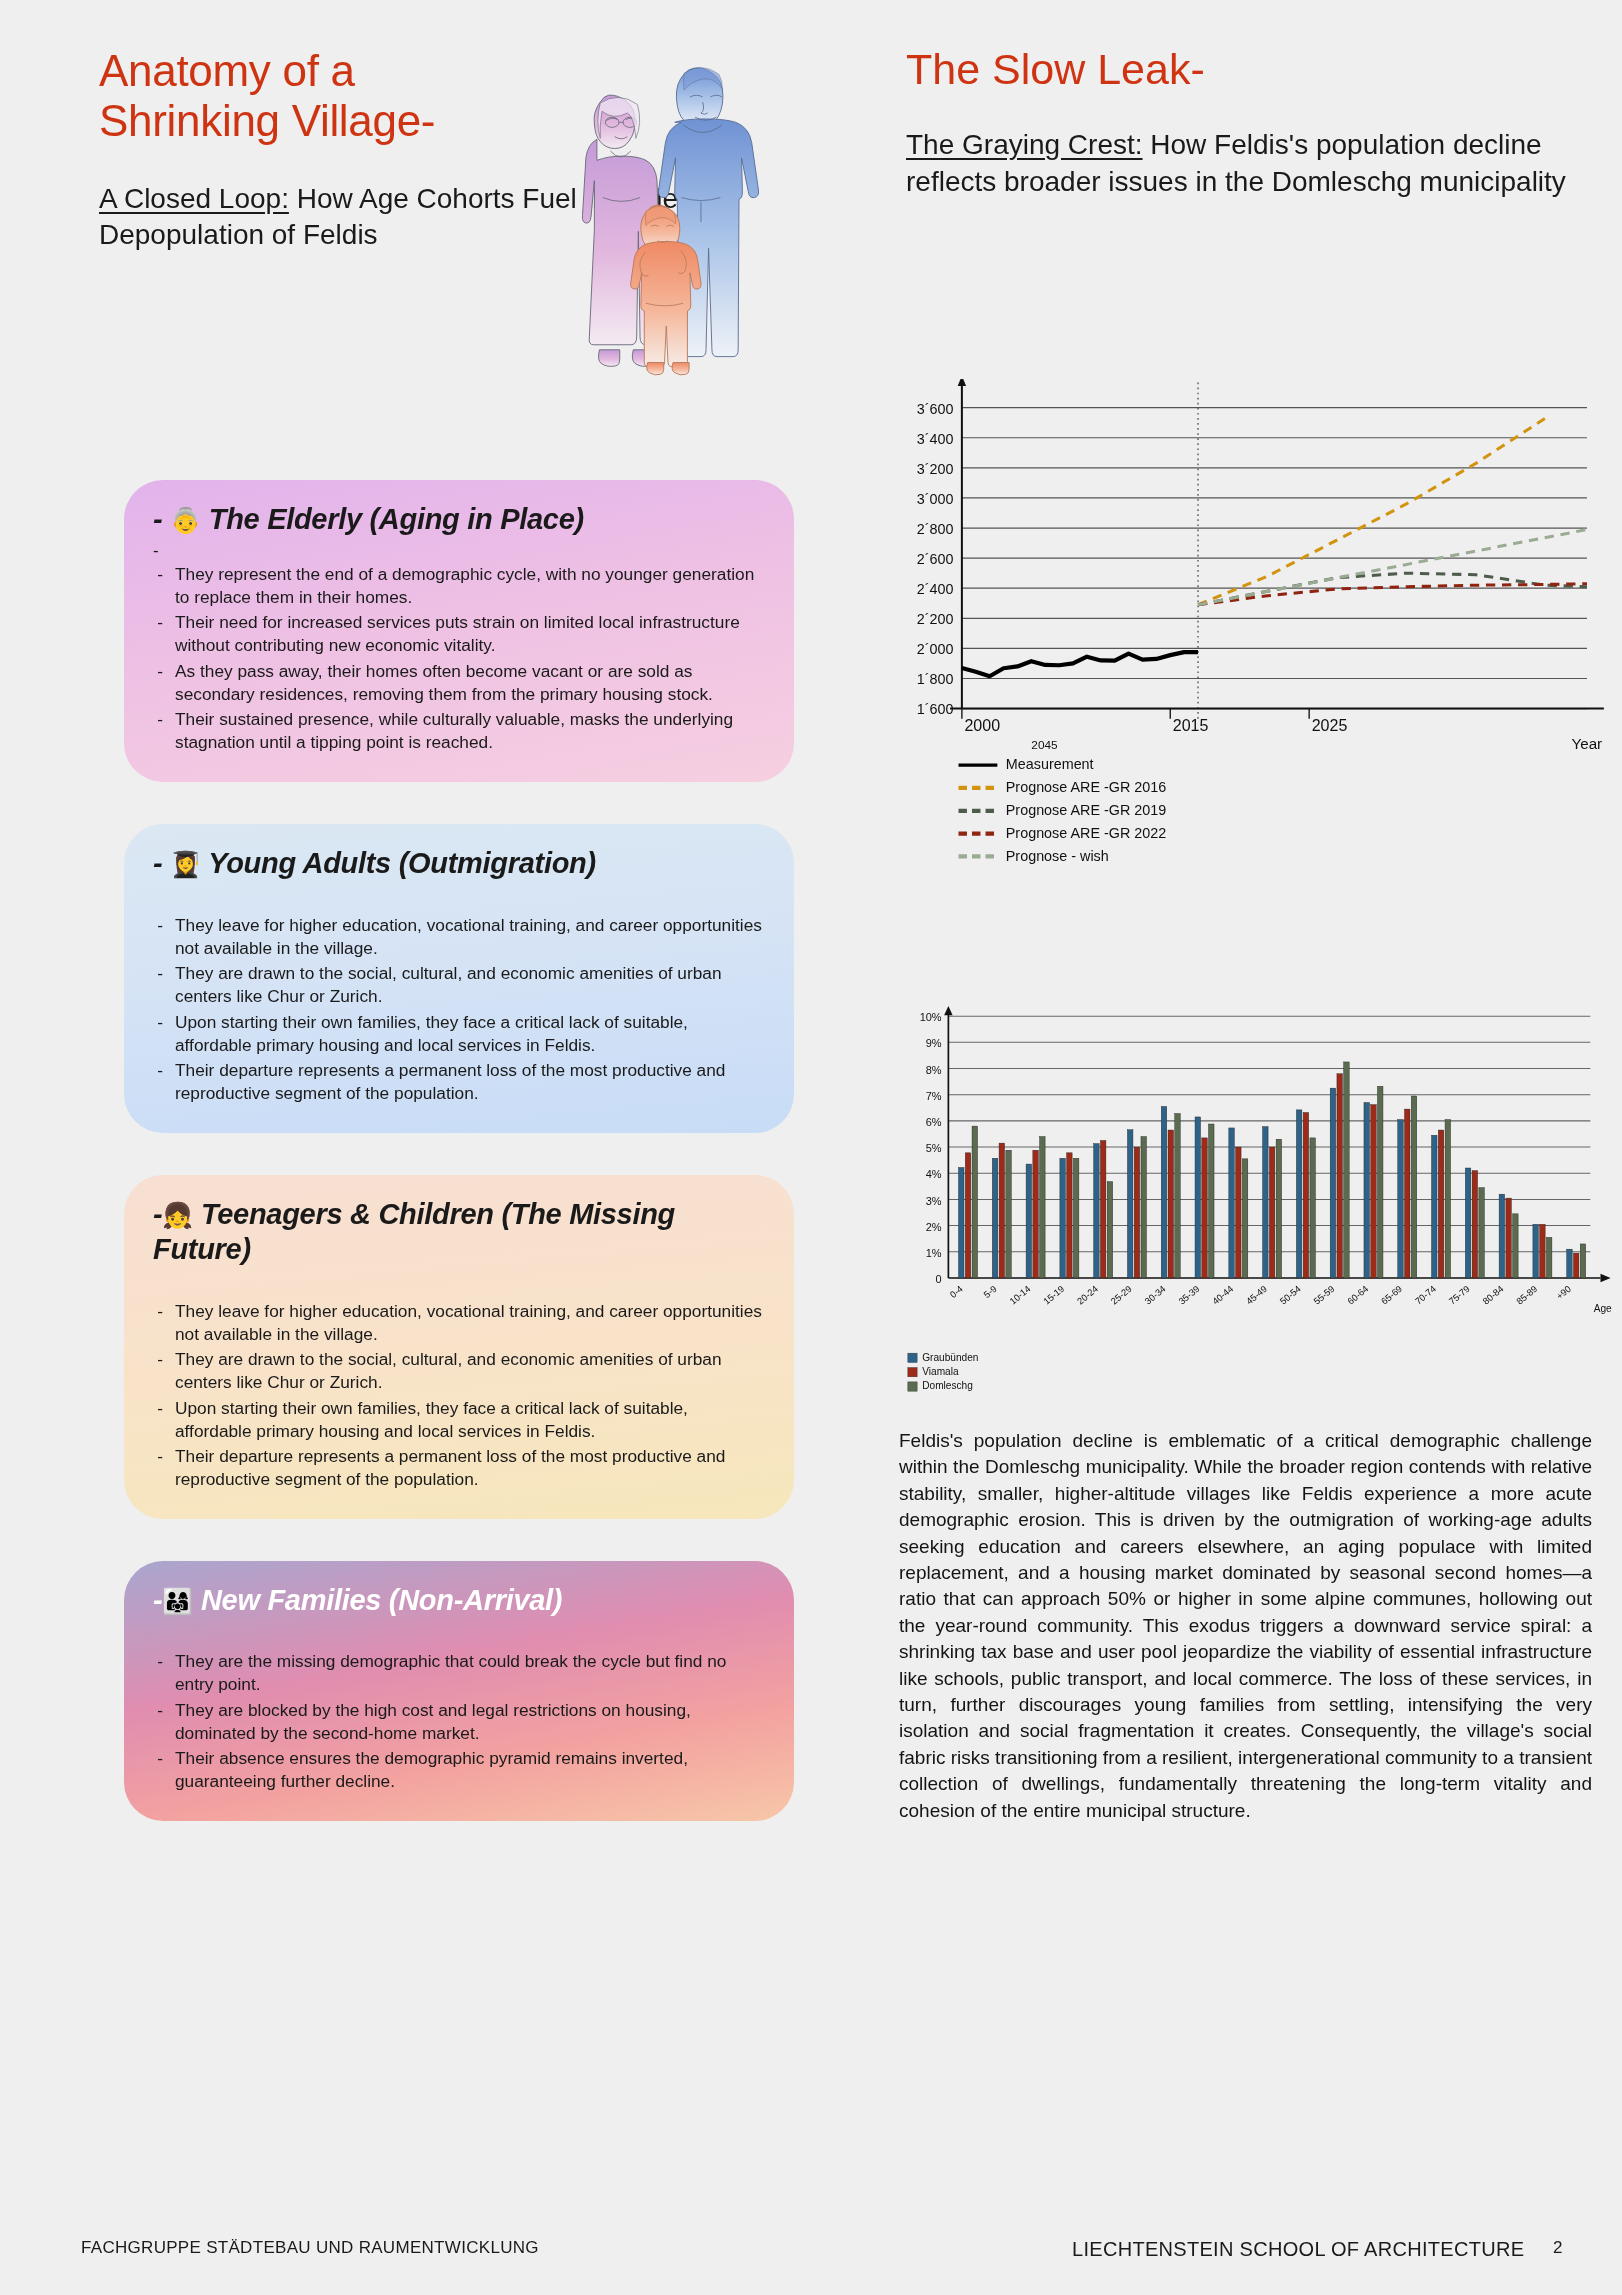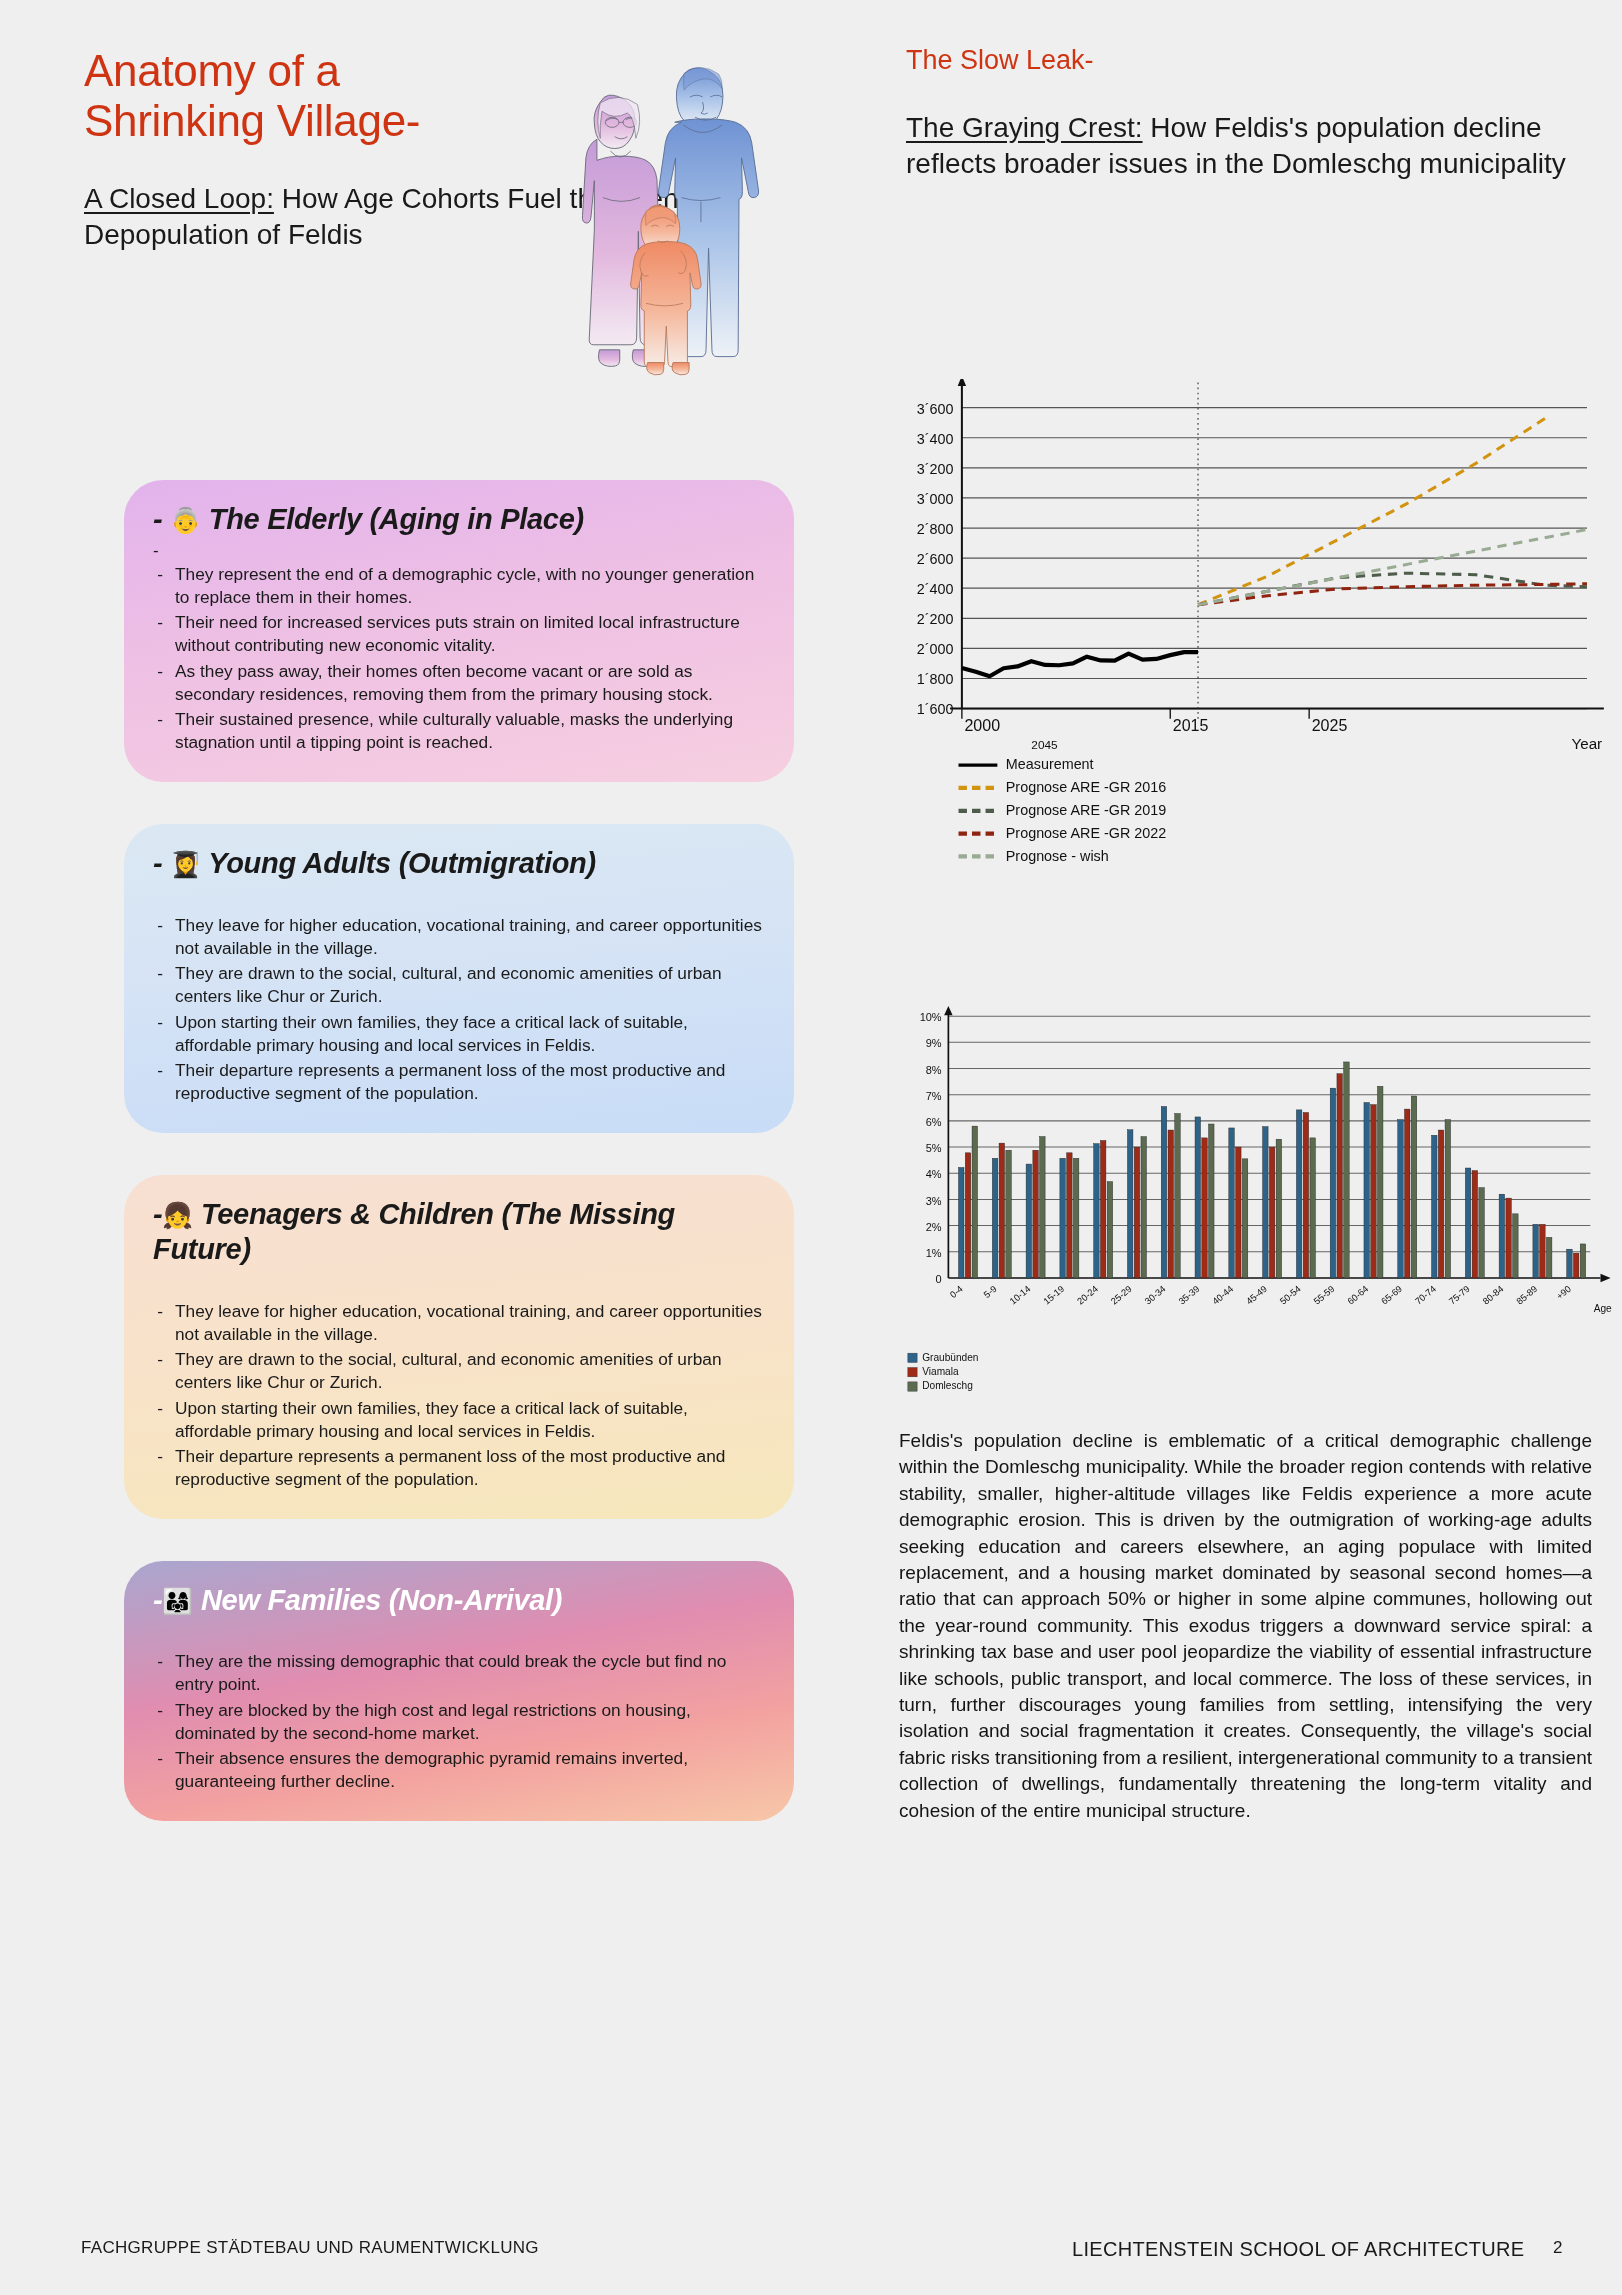--- a/index.html
+++ b/index.html
@@ -5,21 +5,21 @@
   html,body{margin:0;padding:0;}
   body{
     width:1623px;height:2295px;background:#efefef;
     font-family:"Liberation Sans", sans-serif;
     color:#1a1a1a;-webkit-font-smoothing:antialiased;
     position:relative;overflow:hidden;
   }
   .page{position:absolute;inset:0;}
 
   
-  .left-col{position:absolute;left:84px;top:46px;width:727px;}
+  .left-col{position:absolute;left:99px;top:46px;width:727px;}
   .title-main{
     color:#cf3412;font-size:44px;line-height:1.14;font-weight:400;
     letter-spacing:-0.3px;margin:0;white-space:pre-line;
   }
   .subtitle{
     margin-top:35px;font-size:28px;line-height:1.28;color:#1a1a1a;
     font-weight:400;
   }
   .subtitle .ul{text-decoration:underline;text-underline-offset:4.2px;}
 
@@ -48,21 +48,21 @@
   .card.c1{background:linear-gradient(170deg,#e2b3ec 0%,#eec0e4 45%,#f6cfe0 100%);min-height:213px;}
   .card.c2{background:linear-gradient(175deg,#dbe8f3 0%,#d5e3f5 45%,#c8dcf7 100%);min-height:218px;}
   .card.c3{background:linear-gradient(175deg,#f7dfd2 0%,#f8e3c8 55%,#f6e7bb 100%);min-height:227px;}
   .card.c4{background:linear-gradient(170deg,#a9a6cf 0%,#e08db0 40%,#f3a2a0 70%,#f7c7a8 100%);min-height:213px;}
   .card.c4 .card-head{color:#ffffff;}
   .card.c2 .spacer,.card.c3 .spacer,.card.c4 .spacer{height:29px;}
 
   
   .right-col{position:absolute;left:906px;top:46px;width:710px;}
   .title-right{
-    color:#cf3412;font-size:27px;line-height:1.1;margin:0;font-weight:400;
+    color:#cf3412;font-size:43px;line-height:1.1;margin:0;font-weight:400;
   }
   .subtitle-right{
     margin-top:34px;font-size:28px;line-height:1.3;color:#1a1a1a;
   }
   .subtitle-right .ul{text-decoration:underline;text-underline-offset:4.2px;}
 
   
   .linechart-wrap{position:absolute;left:896px;top:379px;width:718px;height:600px;}
   .bar-wrap{position:absolute;left:896px;top:1006px;width:718px;height:397px;}
 

